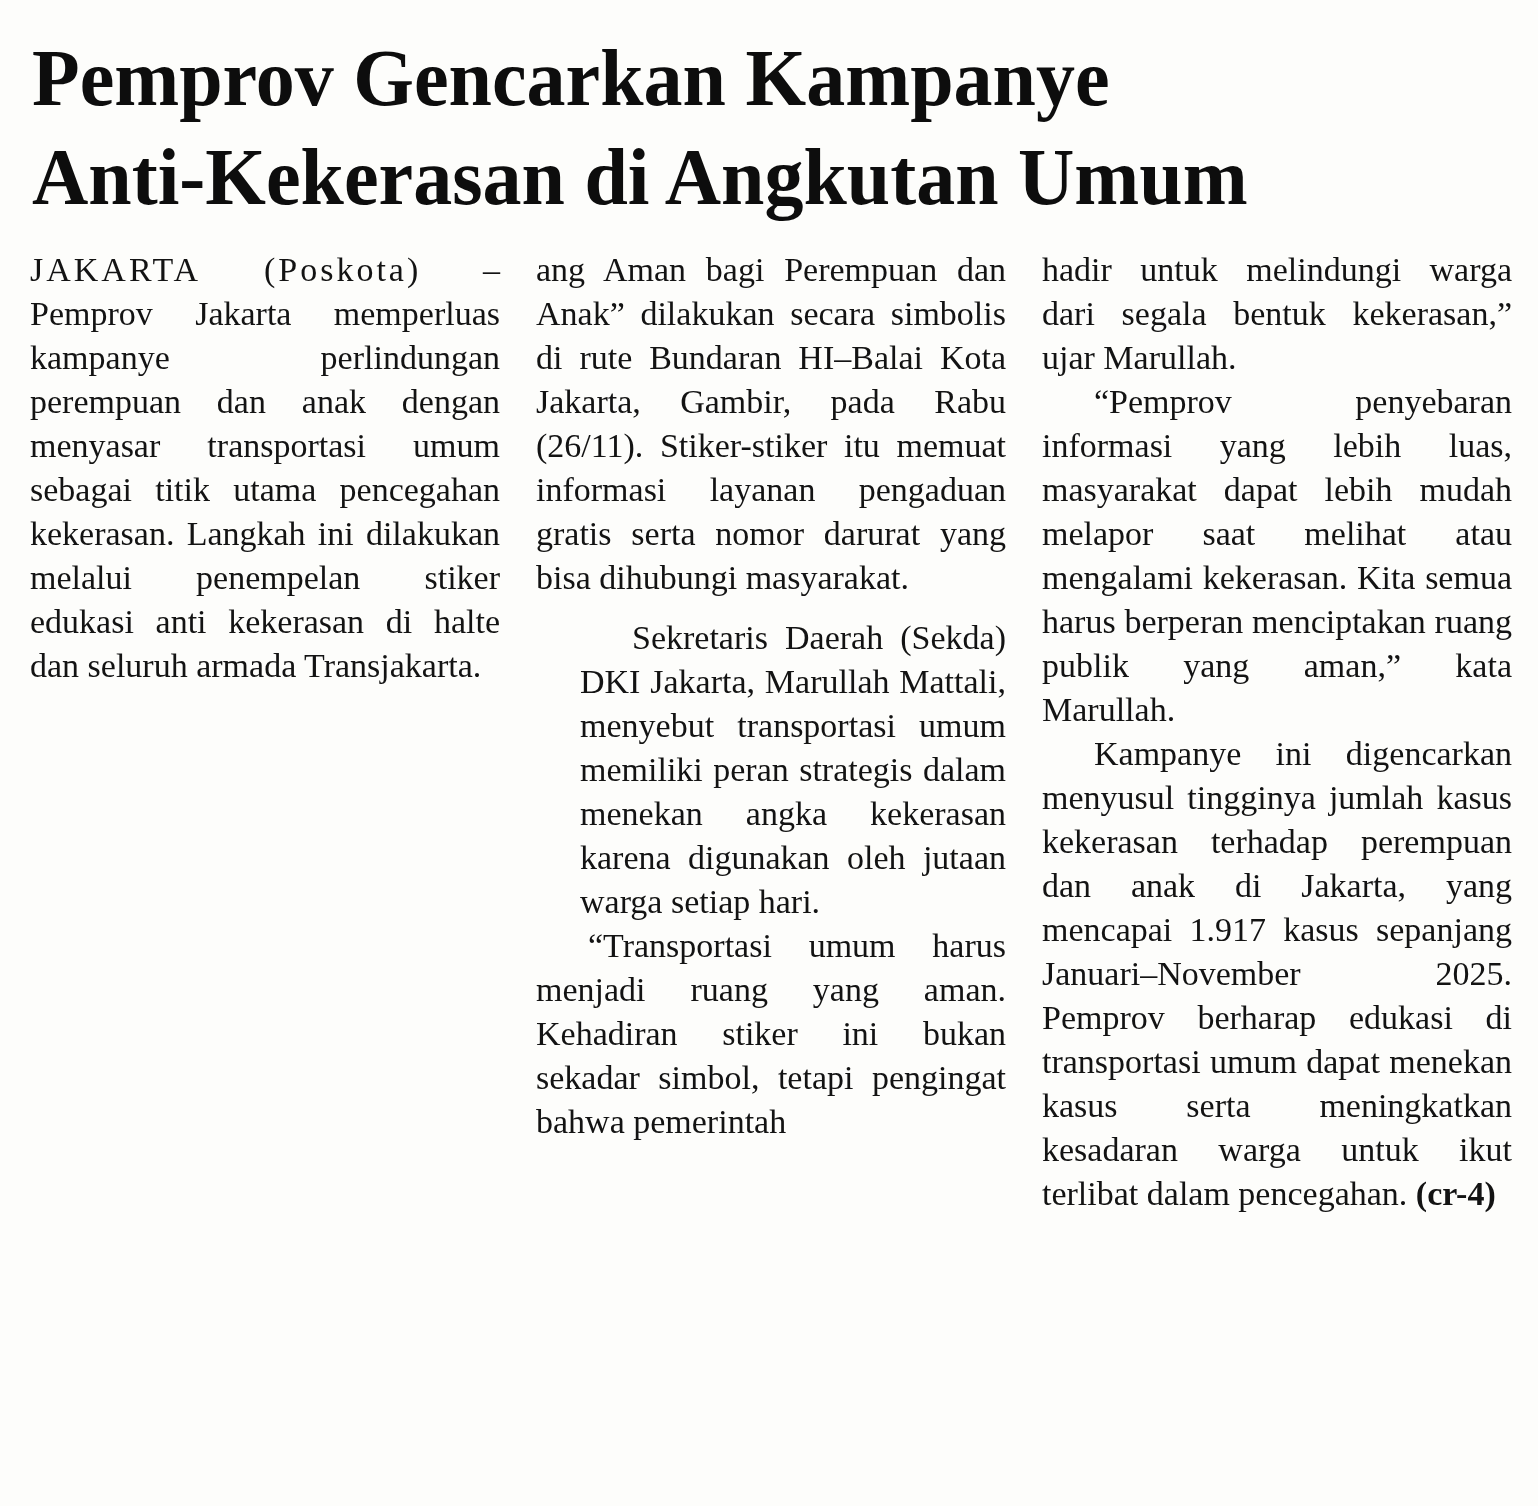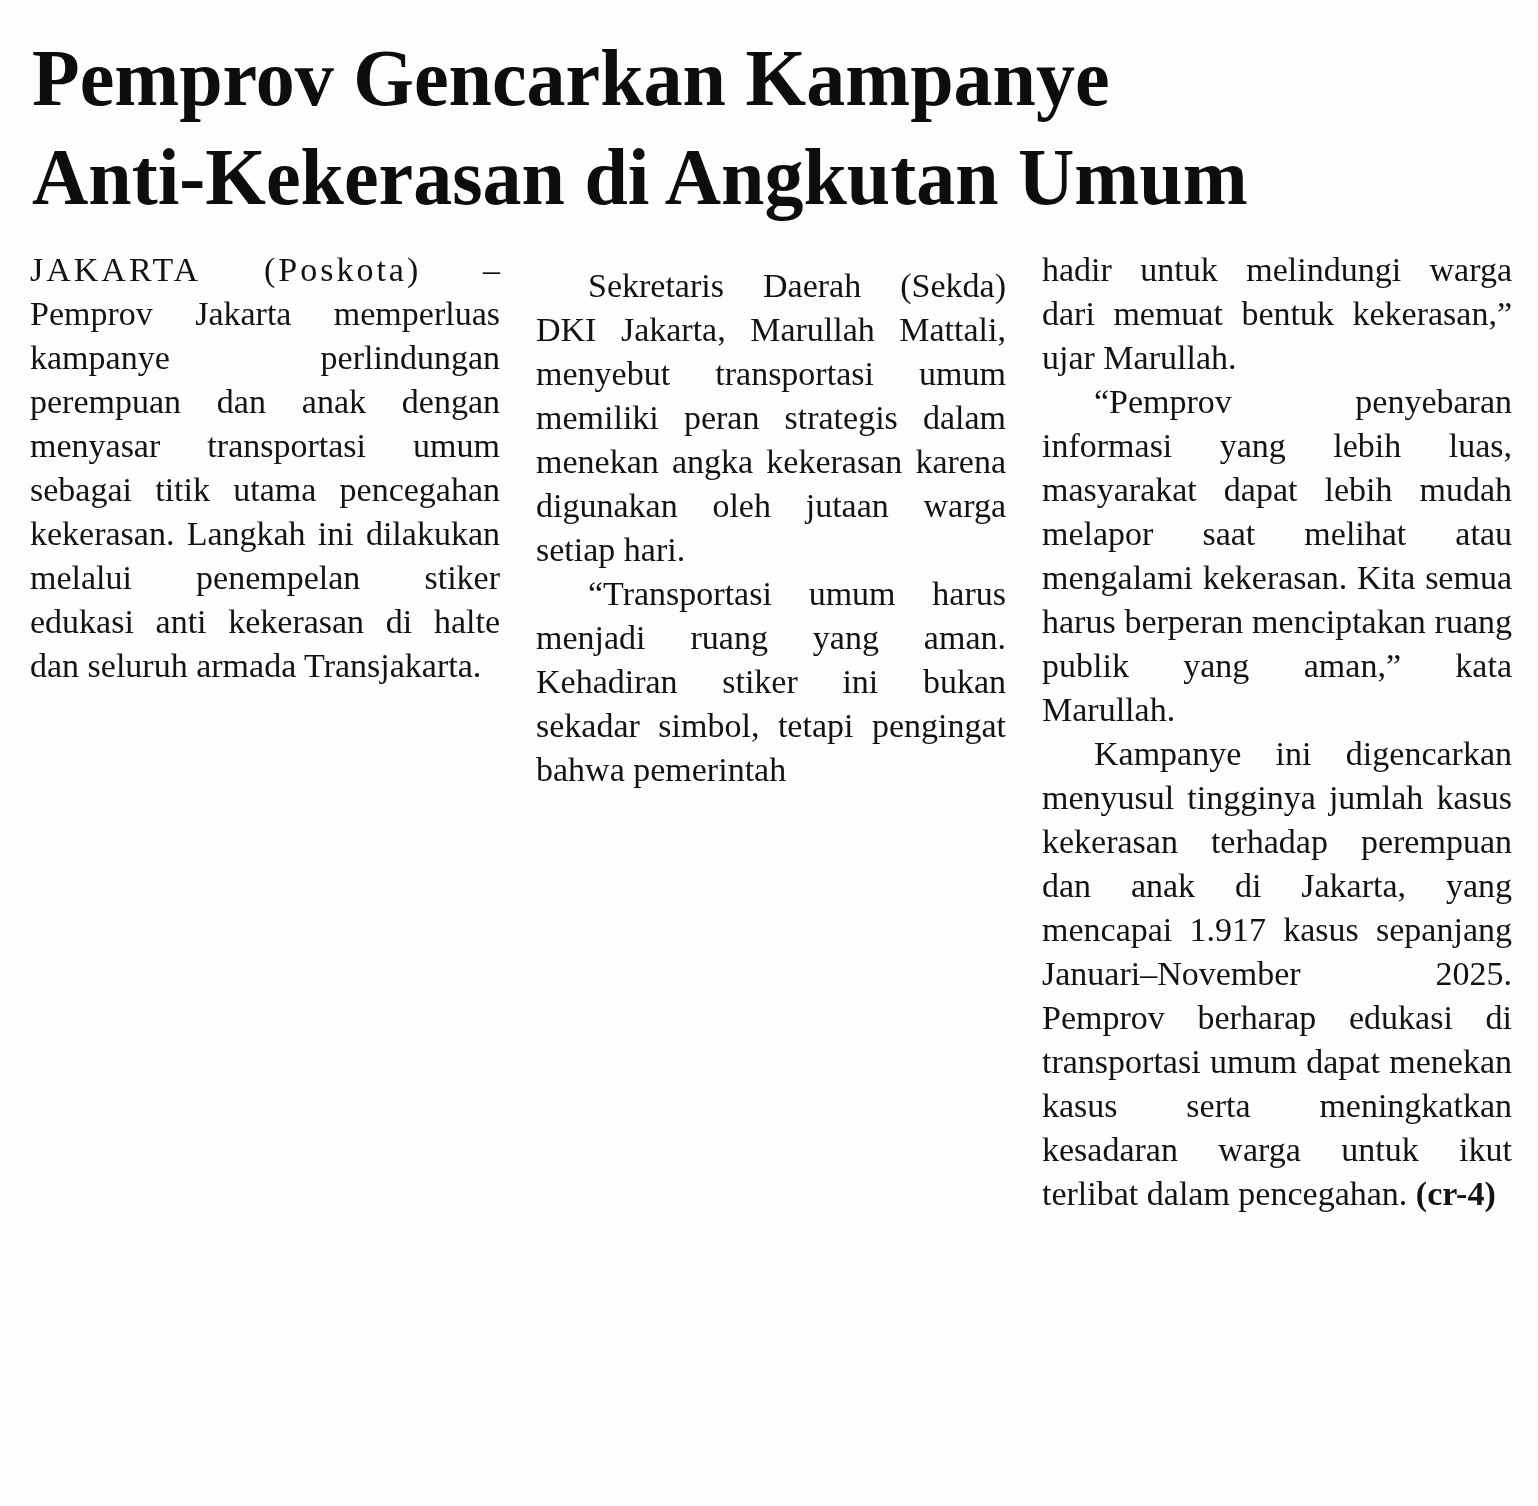--- a/index.html
+++ b/index.html
@@ -45,20 +45,21 @@
     -webkit-hyphens: auto;
   }
   .col p {
     margin: 0;
   }
   .col p.indent {
     text-indent: 52px;
   }
   .col p.gap-top {
     margin-top: 16px;
+    margin-left: 44px;
   }
   .lead {
     font-weight: normal;
     letter-spacing: 3px;
   }
   .credit {
     font-weight: bold;
   }
 </style>
 </head>
@@ -71,25 +72,26 @@
     <div class="hl-line">Anti-Kekerasan di Angkutan Umum</div>
   </div>
 
   <div class="columns">
 
     <div class="col">
       <p><span class="lead">JAKARTA (Poskota)</span><span> – </span><span>Pemprov Jakarta memperluas kampanye perlindungan perempuan dan anak dengan menyasar transportasi umum sebagai titik utama pencegahan kekerasan. Langkah ini dilakukan melalui penempelan stiker edukasi anti kekerasan di halte dan seluruh armada Transjakarta.</span></p>
     </div>
 
     <div class="col">
+      <p>ang Aman bagi Perempuan dan Anak” dilakukan secara simbolis di rute Bundaran HI–Balai Kota Jakarta, Gambir, pada Rabu (26/11). Stiker-stiker itu memuat informasi layanan pengaduan gratis serta nomor darurat yang bisa dihubungi masyarakat.</p>
       <p class="indent gap-top">Sekretaris Daerah (Sekda) DKI Jakarta, Marullah Mattali, menyebut transportasi umum memiliki peran strategis dalam menekan angka kekerasan karena digunakan oleh jutaan warga setiap hari.</p>
       <p class="indent">“Transportasi umum harus menjadi ruang yang aman. Kehadiran stiker ini bukan sekadar simbol, tetapi pengingat bahwa pemerintah</p>
     </div>
 
     <div class="col">
-      <p>hadir untuk melindungi warga dari memuat bentuk kekerasan,” ujar Marullah.</p>
+      <p>hadir untuk melindungi warga dari segala bentuk kekerasan,” ujar Marullah.</p>
       <p class="indent">“Pemprov penyebaran informasi yang lebih luas, masyarakat dapat lebih mudah melapor saat melihat atau mengalami kekerasan. Kita semua harus berperan menciptakan ruang publik yang aman,” kata Marullah.</p>
       <p class="indent"><span>Kampanye ini digencarkan menyusul tingginya jumlah kasus kekerasan terhadap perempuan dan anak di Jakarta, yang mencapai 1.917 kasus sepanjang Januari–November 2025. Pemprov berharap edukasi di transportasi umum dapat menekan kasus serta meningkatkan kesadaran warga untuk ikut terlibat dalam pencegahan. </span><span class="credit">(cr-4)</span></p>
     </div>
 
   </div>
 
 </div>
 
 </body></html>

